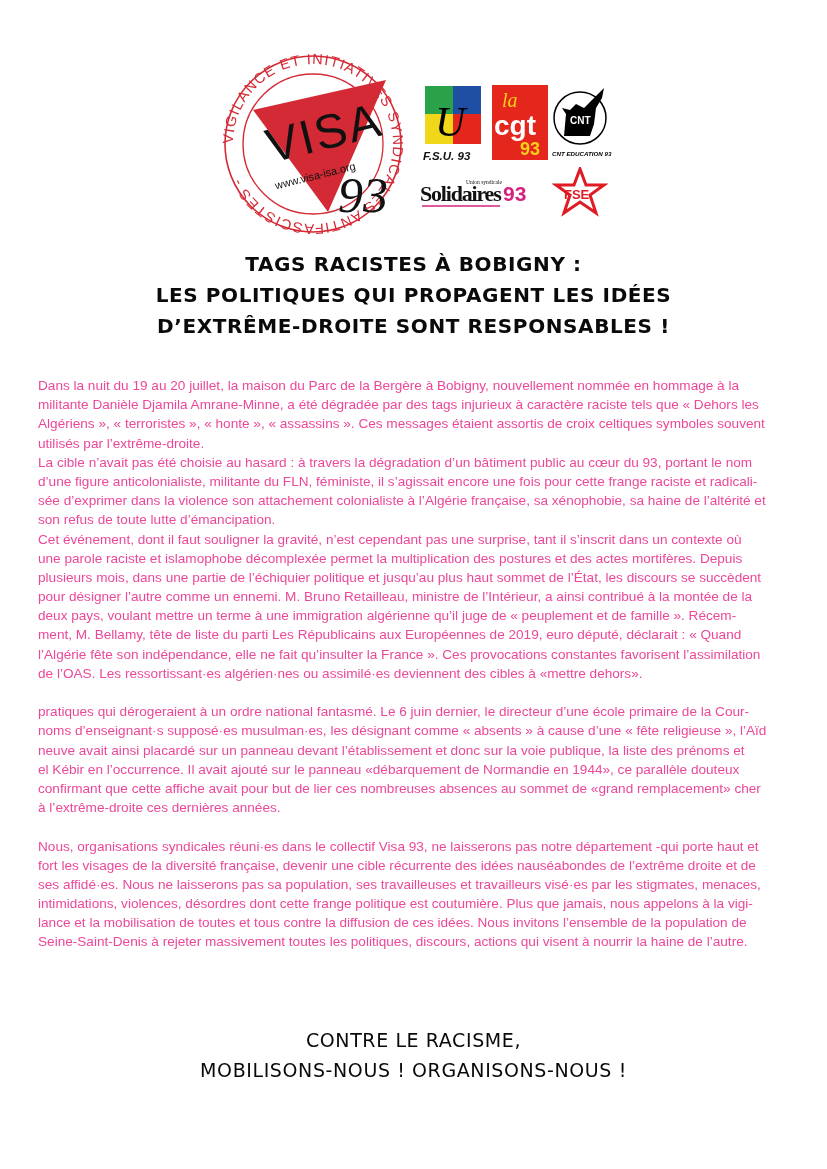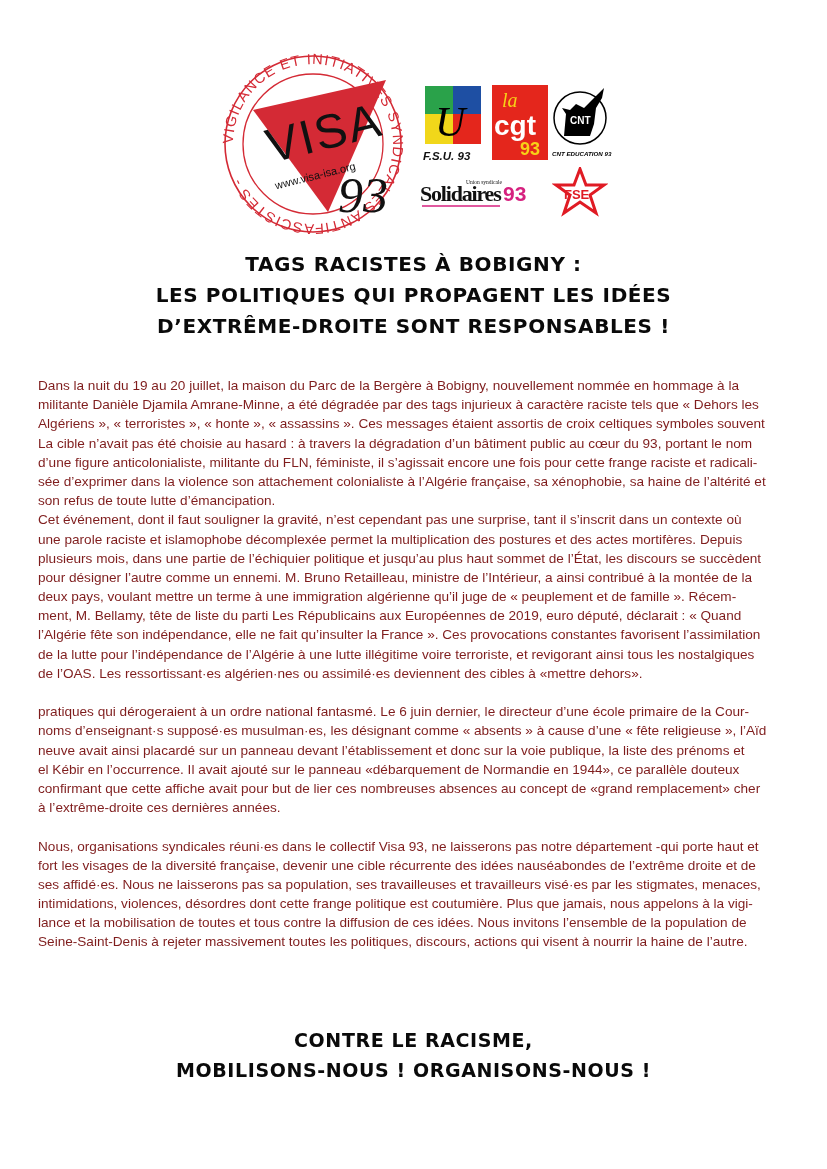--- a/index.html
+++ b/index.html
@@ -8,25 +8,25 @@
   .visa-logo { position: absolute; left: 218px; top: 52px; width: 190px; height: 185px; }
   .fsu-logo { position: absolute; left: 421px; top: 84px; width: 66px; height: 80px; }
   .cgt-logo { position: absolute; left: 492px; top: 85px; width: 56px; height: 75px; }
   .cnt-logo { position: absolute; left: 550px; top: 84px; width: 62px; height: 76px; }
   .solidaires-logo { position: absolute; left: 420px; top: 175px; width: 110px; height: 35px; }
   .fse-logo { position: absolute; left: 552px; top: 167px; width: 56px; height: 50px; }
 
   .title { position: absolute; left: 0; top: 249px; width: 827px; text-align: center; font-family: "DejaVu Sans", sans-serif; font-weight: bold; font-size: 20px; line-height: 31px; letter-spacing: 0.6px; color: #0a0a0a; }
   .title div { white-space: nowrap; }
 
-  .body { position: absolute; left: 38px; top: 376px; width: 760px; font-family: "Liberation Sans", sans-serif; font-size: 13.6px; line-height: 19.2px; color: #7f1d1d; }
+  .body { position: absolute; left: 38px; top: 376px; width: 760px; font-family: "Liberation Sans", sans-serif; font-size: 13.6px; line-height: 19.2px; color: #ec4899; }
   .body .line { white-space: nowrap; display: block; height: 19.2px; }
   .body .gap { height: 19.2px; }
 
-  .footer { position: absolute; left: 0; top: 1025px; width: 827px; text-align: center; font-family: "DejaVu Sans", sans-serif; font-weight: bold; font-size: 19px; line-height: 30px; letter-spacing: 0.6px; color: #0a0a0a; }
+  .footer { position: absolute; left: 0; top: 1025px; width: 827px; text-align: center; font-family: "DejaVu Sans", sans-serif; font-weight: normal; font-size: 19px; line-height: 30px; letter-spacing: 0.6px; color: #0a0a0a; }
   .footer div { white-space: nowrap; }
 </style>
 </head>
 <body>
 
 <div class="logos">
 
   <svg class="visa-logo" viewBox="0 0 190 185">
     <defs>
       <path id="visaRing" d="M95,92 m-80,0 a80,80 0 1,1 160,0 a80,80 0 1,1 -160,0"></path>
@@ -82,41 +82,41 @@
   <div>TAGS RACISTES À BOBIGNY :</div>
   <div>LES POLITIQUES QUI PROPAGENT LES IDÉES</div>
   <div>D’EXTRÊME-DROITE SONT RESPONSABLES !</div>
 </div>
 
 <div class="body">
   <div>
     <span class="line">Dans la nuit du 19 au 20 juillet, la maison du Parc de la Bergère à Bobigny, nouvellement nommée en hommage à la</span>
     <span class="line">militante Danièle Djamila Amrane-Minne, a été dégradée par des tags injurieux à caractère raciste tels que « Dehors les</span>
     <span class="line">Algériens », « terroristes », « honte », « assassins ». Ces messages étaient assortis de croix celtiques symboles souvent</span>
+    <span class="line">utilisés par l’extrême-droite.</span>
     <span class="line">La cible n’avait pas été choisie au hasard : à travers la dégradation d’un bâtiment public au cœur du 93, portant le nom</span>
     <span class="line">d’une figure anticolonialiste, militante du FLN, féministe, il s’agissait encore une fois pour cette frange raciste et  radicali-</span>
     <span class="line">sée d’exprimer dans la violence son attachement colonialiste à l’Algérie française, sa xénophobie, sa haine de l’altérité et</span>
     <span class="line">son refus de toute lutte d’émancipation.</span>
     <span class="line">Cet événement, dont il faut souligner la gravité, n’est cependant pas une surprise, tant il s’inscrit dans un contexte où</span>
     <span class="line">une parole raciste et islamophobe décomplexée permet la multiplication des postures et des actes mortifères. Depuis</span>
     <span class="line">plusieurs mois, dans une partie de l’échiquier politique et jusqu’au plus haut sommet de l’État, les discours se succèdent</span>
     <span class="line">pour désigner l’autre comme un ennemi. M. Bruno Retailleau, ministre de l’Intérieur, a ainsi contribué à la montée de la</span>
     <span class="line">deux pays, voulant mettre un terme à une immigration algérienne qu’il juge de « peuplement et de famille ». Récem-</span>
     <span class="line">ment, M. Bellamy, tête de liste du parti Les Républicains aux Européennes de 2019, euro député, déclarait : « Quand</span>
     <span class="line">l’Algérie fête son indépendance, elle ne fait qu’insulter la France ». Ces provocations constantes favorisent l’assimilation</span>
-    <span class="line">de la lutte pour l’indépendance de l’Algérie à une lutte illégitime voire terroriste, et revigorant ainsi tous les nostalgiques</span>
     <span class="line">de l’OAS. Les ressortissant·es algérien·nes ou assimilé·es deviennent des cibles à «mettre dehors».</span>
   </div>
   <div class="gap"></div>
   <div>
     <span class="line">pratiques qui dérogeraient à un ordre national fantasmé. Le 6 juin dernier, le directeur d’une école primaire de la Cour-</span>
     <span class="line">noms d’enseignant·s supposé·es musulman·es, les désignant comme « absents » à cause d’une « fête religieuse », l’Aïd</span>
     <span class="line">neuve avait ainsi placardé sur un panneau devant l’établissement et donc sur la voie publique, la liste des prénoms et</span>
     <span class="line">el Kébir en l’occurrence. Il avait ajouté sur le panneau «débarquement de Normandie en 1944», ce parallèle douteux</span>
-    <span class="line">confirmant que cette affiche avait pour but de lier ces nombreuses absences au concept de «grand remplacement» cher</span>
+    <span class="line">confirmant que cette affiche avait pour but de lier ces nombreuses absences au sommet de «grand remplacement» cher</span>
     <span class="line">à  l’extrême-droite ces dernières années.</span>
   </div>
   <div class="gap"></div>
   <div>
     <span class="line">Nous, organisations syndicales réuni·es dans le collectif Visa 93, ne laisserons pas notre département -qui porte haut et</span>
     <span class="line">fort les visages de la diversité française, devenir une cible récurrente des idées nauséabondes de l’extrême droite et de</span>
     <span class="line">ses affidé·es. Nous ne laisserons pas sa population, ses travailleuses et travailleurs visé·es par les stigmates, menaces,</span>
     <span class="line">intimidations, violences, désordres dont cette frange politique est coutumière. Plus que jamais, nous appelons à la vigi-</span>
     <span class="line">lance et la mobilisation de toutes et tous contre la diffusion de ces idées. Nous invitons l’ensemble de la population de</span>
     <span class="line">Seine-Saint-Denis à rejeter massivement toutes les politiques, discours, actions qui visent à nourrir la haine de l’autre.</span>

